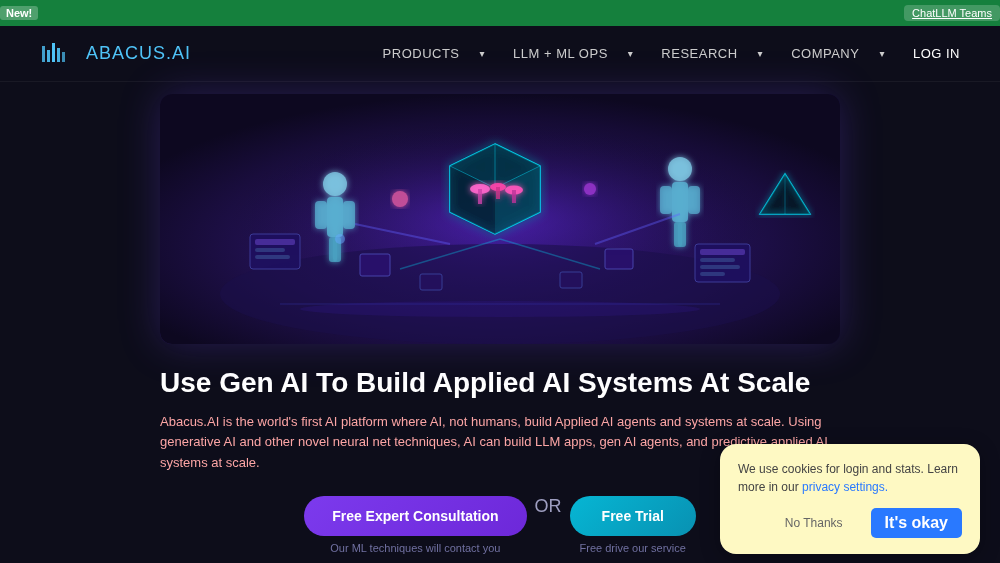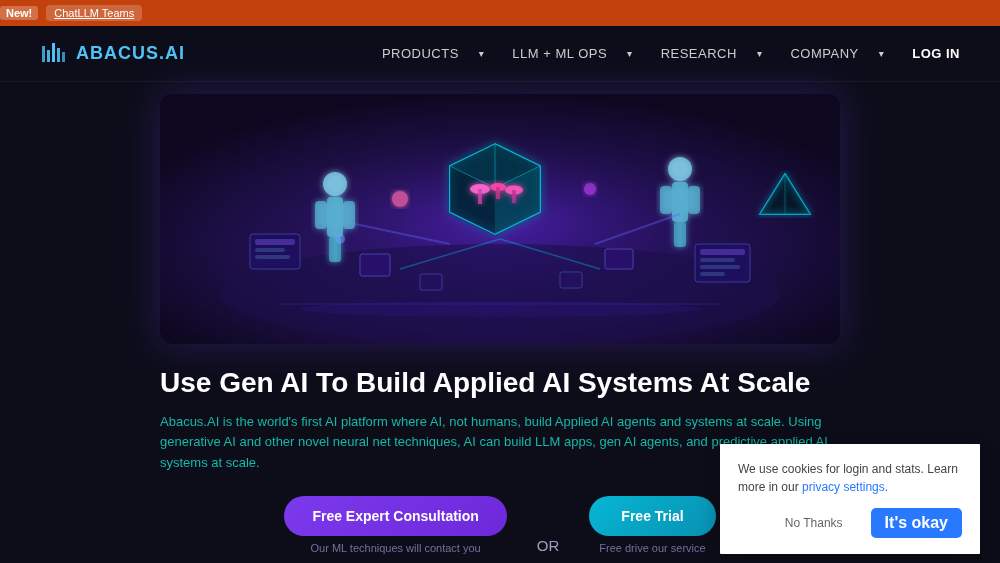--- a/index.html
+++ b/index.html
@@ -7,28 +7,28 @@
       width: 1000px;
       height: 563px;
       overflow: hidden;
       background-color: #0d0d1a;
       font-family: -apple-system, BlinkMacSystemFont, 'Segoe UI', Arial, sans-serif;
       color: #fff;
     }
 
     
     .announcement-bar {
-      background-color: #c2410c;
+      background-color: #15803d;
       text-align: center;
       padding: 5px 0;
       font-size: 12px;
       color: #fff;
       display: flex;
       align-items: center;
-      justify-content: flex-start;
+      justify-content: space-between;
       gap: 8px;
     }
     .announcement-bar .new-badge {
       background: rgba(255,255,255,0.25);
       border-radius: 3px;
       padding: 1px 6px;
       font-size: 11px;
       font-weight: 600;
     }
     .announcement-bar .chatllm-link {
@@ -59,23 +59,24 @@
       display: flex;
       align-items: center;
       gap: 2px;
     }
     .logo-icon svg {
       width: 28px;
       height: 28px;
     }
     .logo-text {
       font-size: 18px;
-      font-weight: 700;
+      font-weight: 400;
       color: #fff;
       letter-spacing: 1px;
+      margin-left: 10px;
     }
     .logo-text span {
       color: #4fc3f7;
     }
     .nav-links {
       display: flex;
       align-items: center;
       gap: 28px;
       list-style: none;
     }
@@ -84,21 +85,21 @@
       font-weight: 500;
       color: #ccc;
       cursor: pointer;
       display: flex;
       align-items: center;
       gap: 20px;
       text-transform: uppercase;
       letter-spacing: 0.5px;
     }
     .nav-links li .arrow { font-size: 10px; }
-    .nav-links .login { color: #fff; font-weight: 700; }
+    .nav-links .login { color: #fff; font-weight: 400; }
 
     
     .main-content {
       position: relative;
       display: flex;
       flex-direction: column;
       align-items: center;
       padding-bottom: 20px;
     }
 
@@ -128,31 +129,31 @@
     }
     .hero-headline {
       font-size: 28px;
       font-weight: 700;
       color: #fff;
       margin-bottom: 12px;
       line-height: 1.2;
     }
     .hero-subtext {
       font-size: 13px;
-      color: #14b8a6;
+      color: #fca5a5;
       line-height: 1.6;
       max-width: 680px;
       margin: 0 auto;
     }
 
     
     .cta-section {
       display: flex;
-      align-items: flex-end;
-      gap: 30px;
+      align-items: flex-start;
+      gap: 8px;
       margin-top: 22px;
     }
     .cta-group {
       display: flex;
       flex-direction: column;
       align-items: center;
       gap: 6px;
     }
     .btn-consultation {
       background: linear-gradient(135deg, #7c3aed, #6d28d9);
@@ -170,37 +171,37 @@
       color: #fff;
       border: none;
       border-radius: 25px;
       padding: 12px 32px;
       font-size: 14px;
       font-weight: 600;
       cursor: pointer;
       white-space: nowrap;
     }
     .or-divider {
-      font-size: 15px;
+      font-size: 18px;
       color: #9e9ec0;
       font-weight: 500;
     }
     .cta-caption {
       font-size: 11px;
       color: #7070a0;
     }
 
     
     .cookie-banner {
       position: absolute;
       bottom: 20px;
       right: 20px;
-      background: #ffffff;
+      background: #fef9c3;
       color: #333;
-      border-radius: 1px;
+      border-radius: 16px;
       padding: 16px 18px;
       width: 260px;
       box-shadow: 0 4px 20px rgba(0,0,0,0.3);
     }
     .cookie-text {
       font-size: 12px;
       line-height: 1.5;
       color: #444;
       margin-bottom: 12px;
     }

